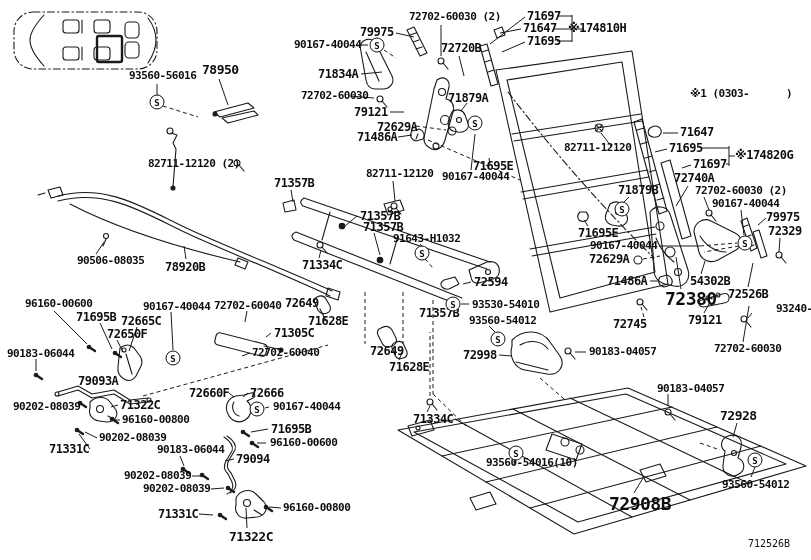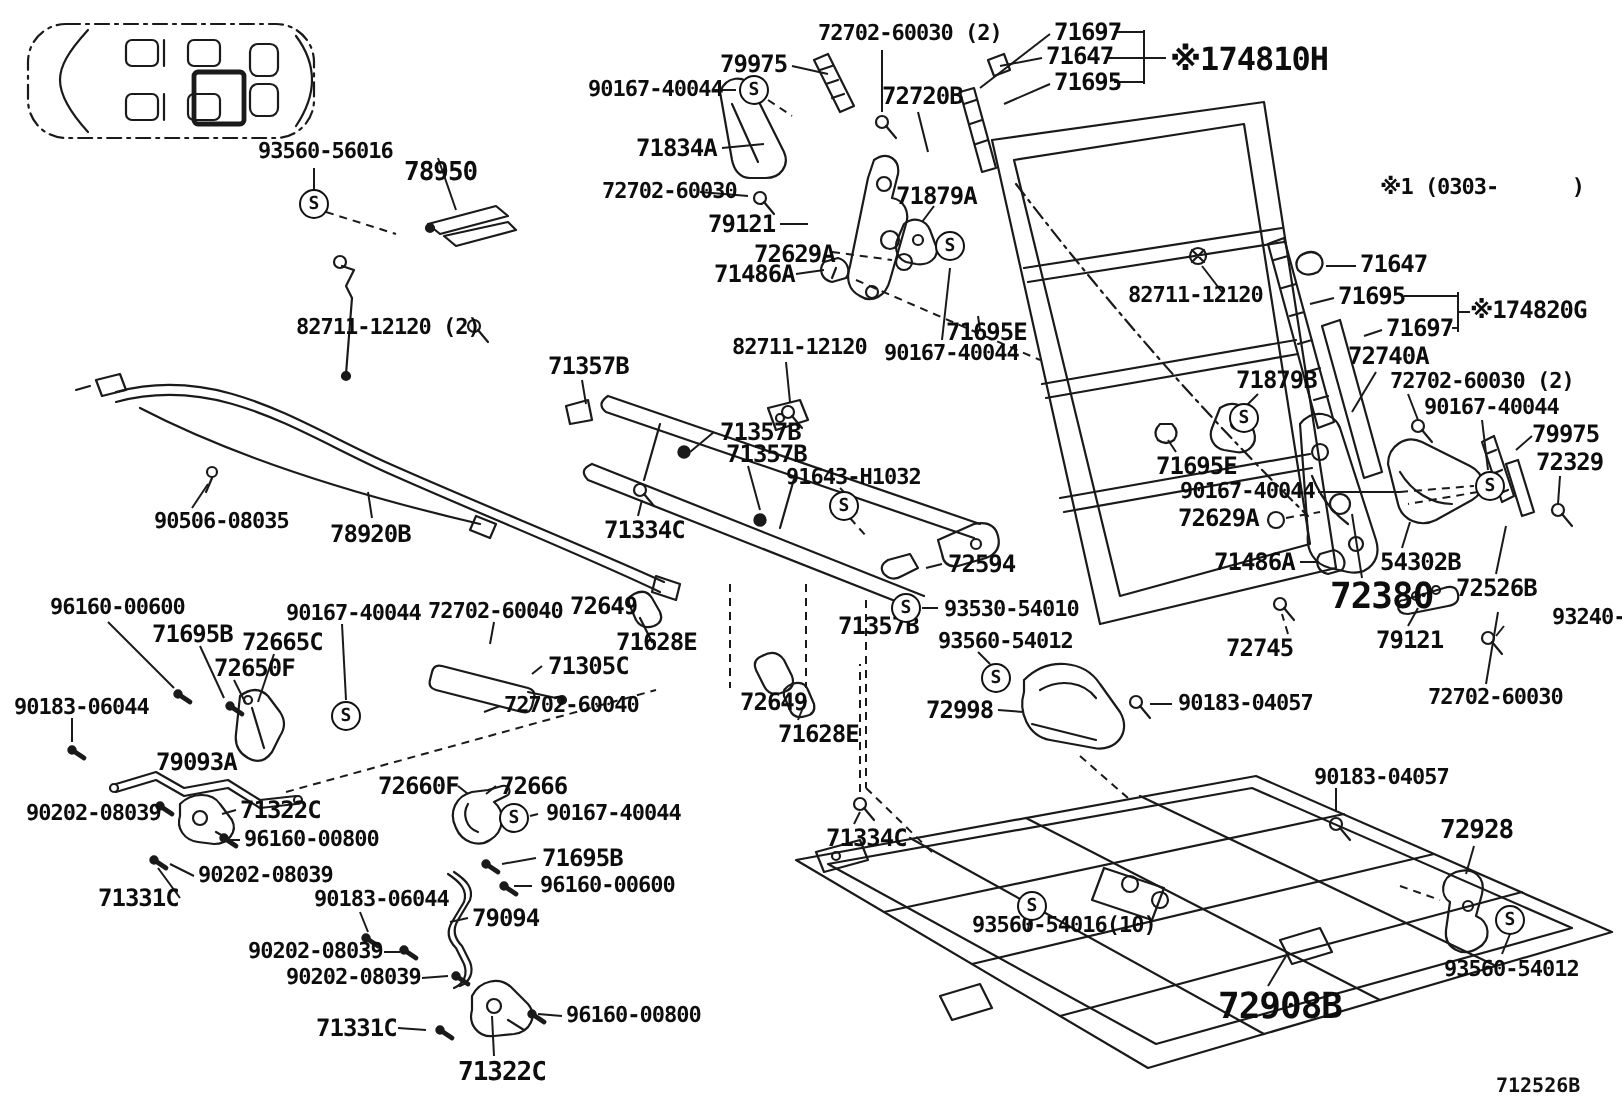--- a/index.html
+++ b/index.html
@@ -8,21 +8,21 @@
   #canvas{position:absolute;left:0;top:0;width:811px;height:560px;background:#fff;}
   svg{position:absolute;left:0;top:0;}
   svg .art{stroke:#1a1a1a;stroke-width:1.1;fill:none;stroke-linecap:round;stroke-linejoin:round;}
   svg polyline{stroke:#1a1a1a;stroke-width:1;fill:none;}
   svg polyline.dash{stroke-dasharray:4 3;}
   .plabel{position:absolute;font-weight:bold;color:#0d0d0d;font-size:11px;letter-spacing:-0.5px;
           white-space:pre;line-height:1;z-index:3;}
   .smark{position:absolute;width:13px;height:13px;border:1.4px solid #111;border-radius:50%;
          display:flex;align-items:center;justify-content:center;font-size:9px;font-weight:bold;
          color:#111;background:#fff;transform:translate(-50%,-50%);z-index:3;}
-  #diagram-code{position:absolute;left:748px;top:538px;font-size:10px;font-weight:bold;color:#111;z-index:3;}
+  #diagram-code{position:absolute;left:748px;top:538px;font-size:10px;font-weight:normal;color:#111;z-index:3;}
 </style>
 </head>
 <body>
 
 <div id="canvas">
 
   <svg id="art" width="811" height="560" viewBox="0 0 811 560">
     <g class="art">
 
       <g>
@@ -390,30 +390,30 @@
         </g>
         <g>
           <circle cx="220" cy="515" r="1.8" fill="#1a1a1a"></circle>
           <line x1="220" y1="515" x2="226" y2="519" stroke-width="2.4"></line>
         </g>
       </g>
   </svg>
 
   <div id="labels">
       <div class="plabel" style="left: 129px; top: 70px;">93560-56016</div>
-      <div class="plabel" style="left: 202px; top: 80px; font-size: 13px;">78950</div>
+      <div class="plabel" style="left: 202px; top: 63px; font-size: 13px;">78950</div>
       <div class="plabel" style="left: 409px; top: 11px;">72702-60030 (2)</div>
       <div class="plabel" style="left: 360px; top: 26px; font-size: 12px;">79975</div>
       <div class="plabel" style="left: 294px; top: 39px;">90167-40044</div>
       <div class="plabel" style="left: 318px; top: 68px; font-size: 12px;">71834A</div>
       <div class="plabel" style="left: 441px; top: 42px; font-size: 12px;">72720B</div>
       <div class="plabel" style="left: 527px; top: 10px; font-size: 12px;">71697</div>
       <div class="plabel" style="left: 523px; top: 22px; font-size: 12px;">71647</div>
       <div class="plabel" style="left: 527px; top: 35px; font-size: 12px;">71695</div>
-      <div class="plabel" style="left: 585px; top: 22px; font-size: 16px;">※174810H</div>
+      <div class="plabel" style="left: 568px; top: 22px; font-size: 12px;">※174810H</div>
       <div class="plabel" style="left: 690px; top: 88px;">※1 (0303-      )</div>
       <div class="plabel" style="left: 301px; top: 90px;">72702-60030</div>
       <div class="plabel" style="left: 354px; top: 106px; font-size: 12px;">79121</div>
       <div class="plabel" style="left: 377px; top: 121px; font-size: 12px;">72629A</div>
       <div class="plabel" style="left: 357px; top: 131px; font-size: 12px;">71486A</div>
       <div class="plabel" style="left: 448px; top: 92px; font-size: 12px;">71879A</div>
       <div class="plabel" style="left: 564px; top: 142px;">82711-12120</div>
       <div class="plabel" style="left: 680px; top: 126px; font-size: 12px;">71647</div>
       <div class="plabel" style="left: 669px; top: 142px; font-size: 12px;">71695</div>
       <div class="plabel" style="left: 693px; top: 158px; font-size: 12px;">71697</div>

